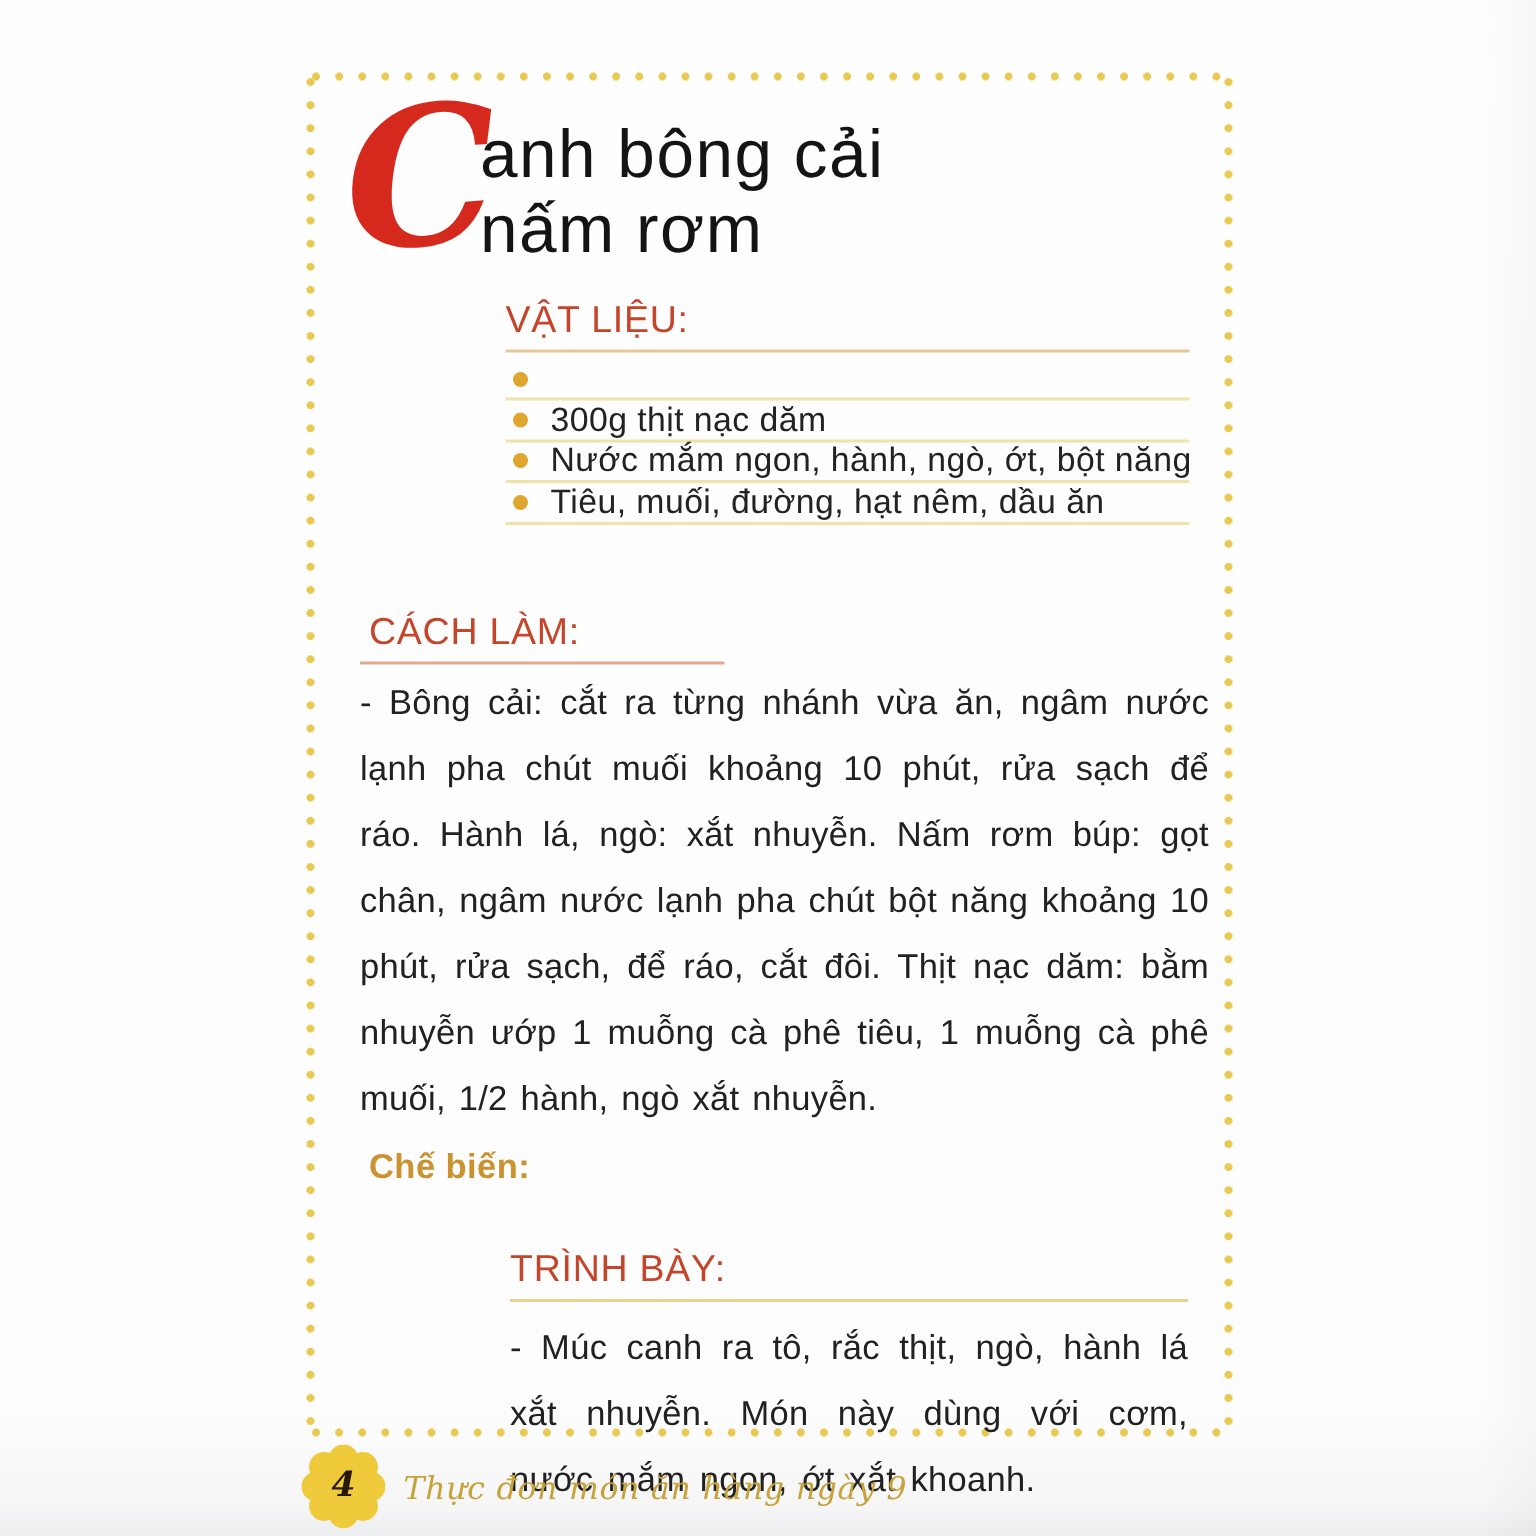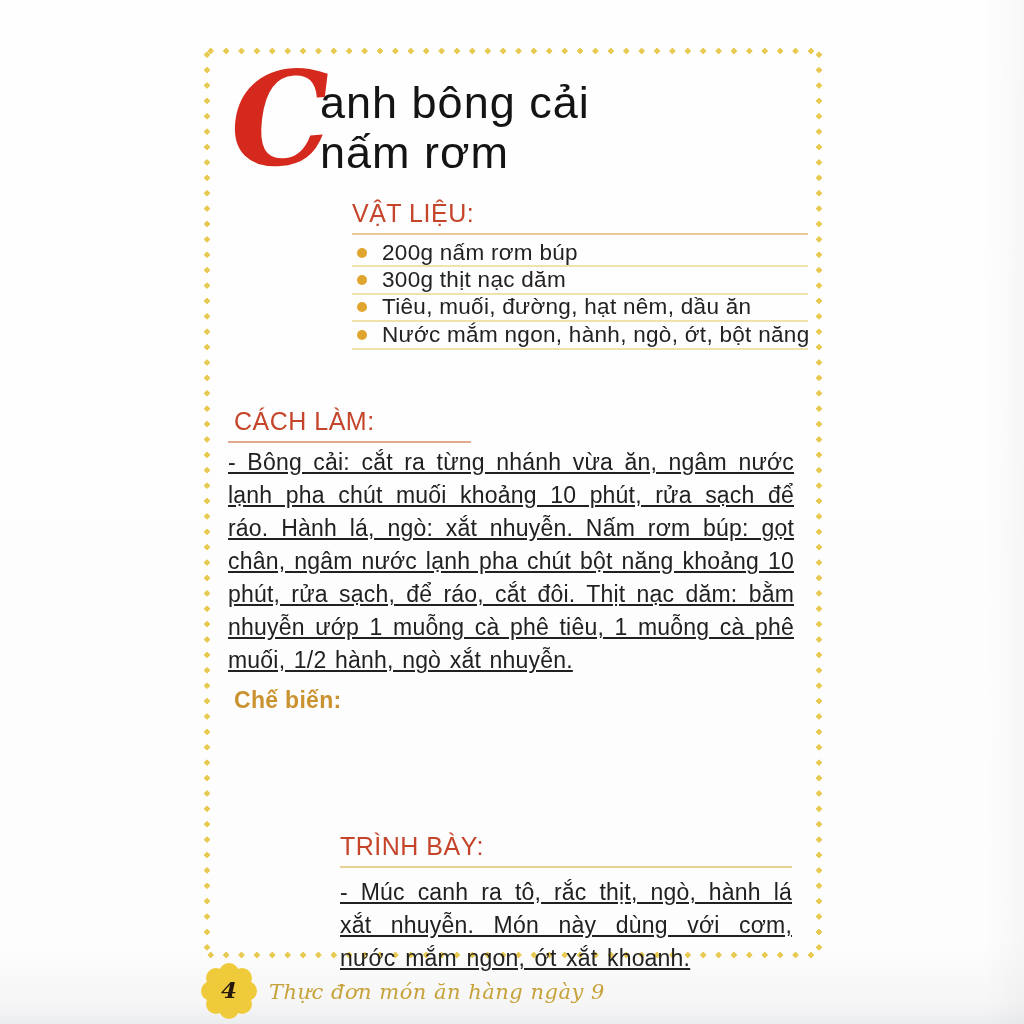--- a/index.html
+++ b/index.html
@@ -55,45 +55,45 @@
   .sec-heading {
     font-size:25px; color:#c5452a; letter-spacing:0.5px; font-weight:500;
     white-space:nowrap;
   }
   .heading-rule { height:2px; margin-top:5px; }
   .rule-tan    { background:#e8c799; }
   .rule-peach  { background:#e2a98c; }
   .rule-gold   { background:#e9d194; }
 
   
-  .ingredients { position:absolute; left:352px; top:199px; width:456px; }
+  .ingredients { position:absolute; left:337px; top:199px; width:456px; }
   .ing-list { margin-top:5px; }
   .ing-row {
     display:flex; align-items:center; height:27.4px;
     border-bottom:2px solid #f1e2a8;
   }
   .bullet {
     width:10px; height:10px; border-radius:50%;
     background:#dfa52f; margin:0 15px 0 5px; flex:0 0 auto;
   }
   .ing-text { font-size:22.5px; color:#222; letter-spacing:0.3px; white-space:nowrap; }
 
   
-  .method { position:absolute; left:228px; top:407px; width:566px; }
+  .method { position:absolute; left:240px; top:407px; width:566px; }
   .method .sec-heading { margin-left:6px; }
   .method .heading-rule { width:243px; }
   .sub-label {
     margin-top:10px; margin-left:6px;
     font-size:23px; font-weight:bold; color:#cb9330; letter-spacing:0.3px;
   }
   .body-para {
     margin-top:3px;
-    font-size:23px; line-height:33px; color:#212121;
+    font-size:23px; line-height:44px; color:#212121;
     text-align:justify; text-align-last:left;
-    letter-spacing:0.2px; word-spacing:2px;text-decoration:underline;
+    letter-spacing:0.2px; word-spacing:2px;
   }
 
   
   .serving { position:absolute; left:340px; top:832px; width:452px; }
   .serving .body-para { margin-top:8px; word-spacing:3px; }
 
   
   .footer { position:absolute; left:201px; top:963px; width:560px; height:56px; }
   .flower-wrap { position:absolute; left:0; top:0; width:56px; height:56px; }
   .flower-num {
@@ -126,33 +126,32 @@
       <div class="title-line">nấm rơm</div>
     </div>
   </div>
 
   <div class="ingredients">
     <div class="sec-heading">VẬT LIỆU:</div>
     <div class="heading-rule rule-tan"></div>
     <div class="ing-list">
       <div class="ing-row">
         <span class="bullet"></span>
-        <span class="ing-text">200g nấm rơm búp</span>
       </div>
       <div class="ing-row">
         <span class="bullet"></span>
         <span class="ing-text">300g thịt nạc dăm</span>
       </div>
       <div class="ing-row">
         <span class="bullet"></span>
-        <span class="ing-text">Tiêu, muối, đường, hạt nêm, dầu ăn</span>
+        <span class="ing-text">Nước mắm ngon, hành, ngò, ớt, bột năng</span>
       </div>
       <div class="ing-row">
         <span class="bullet"></span>
-        <span class="ing-text">Nước mắm ngon, hành, ngò, ớt, bột năng</span>
+        <span class="ing-text">Tiêu, muối, đường, hạt nêm, dầu ăn</span>
       </div>
     </div>
   </div>
 
   <div class="method">
     <div class="sec-heading">CÁCH LÀM:</div>
     <div class="heading-rule rule-peach"></div>
 
     <div class="body-para">- Bông cải: cắt ra từng nhánh vừa ăn, ngâm nước lạnh pha chút muối khoảng 10 phút, rửa sạch để ráo. Hành lá, ngò: xắt nhuyễn. Nấm rơm búp: gọt chân, ngâm nước lạnh pha chút bột năng khoảng 10 phút, rửa sạch, để ráo, cắt đôi. Thịt nạc dăm: bằm nhuyễn ướp 1 muỗng cà phê tiêu, 1 muỗng cà phê muối, 1/2 hành, ngò xắt nhuyễn.</div>
 

